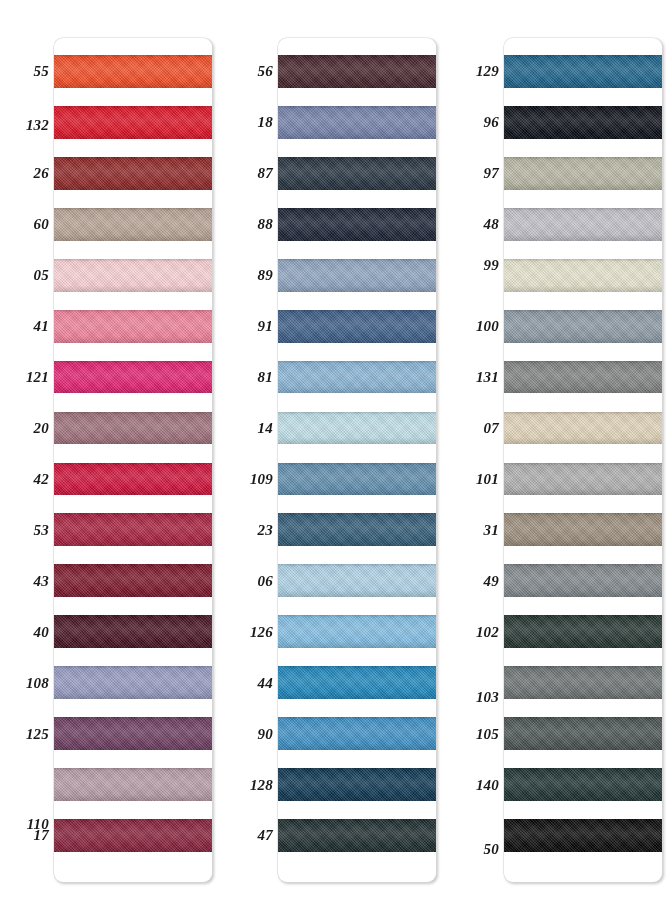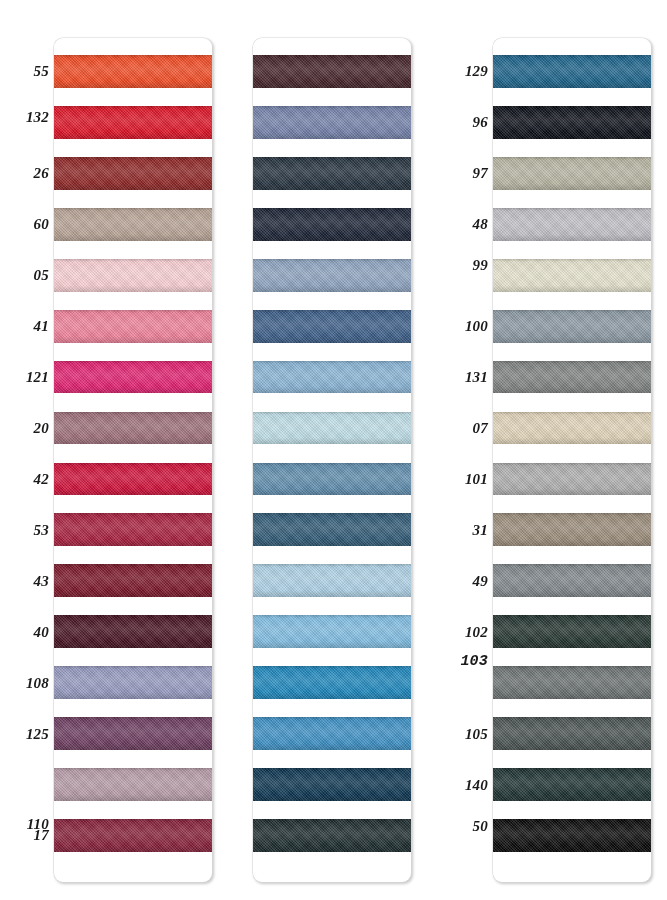--- a/index.html
+++ b/index.html
@@ -117,21 +117,21 @@
     z-index: 2;
   }
 </style>
 </head>
 <body>
 
 <div class="sheet">
   <div class="column col-0">
     <div class="labels">
         <div class="label" style="top: 71.4273px;">55</div>
-        <div class="label" style="top: 117px; margin-left: 16px;">132</div>
+        <div class="label" style="top: 125px; margin-left: 16px;">132</div>
         <div class="label" style="top: 173.302px;">26</div>
         <div class="label" style="top: 224.24px;">60</div>
         <div class="label" style="top: 275.177px;">05</div>
         <div class="label" style="top: 326.115px;">41</div>
         <div class="label" style="top: 377.052px;">121</div>
         <div class="label" style="top: 427.99px;">20</div>
         <div class="label" style="top: 478.927px;">42</div>
         <div class="label" style="top: 529.865px;">53</div>
         <div class="label" style="top: 580.802px;">43</div>
         <div class="label" style="top: 631.74px;">40</div>
@@ -155,20 +155,38 @@
           <div class="swatch" style="top: 526.375px; height: 32.8547px; background: rgb(122, 21, 40);"></div>
           <div class="swatch" style="top: 577.312px; height: 32.8547px; background: rgb(69, 17, 32);"></div>
           <div class="swatch" style="top: 628.25px; height: 32.8547px; background: rgb(148, 152, 190);"></div>
           <div class="swatch" style="top: 679.188px; height: 32.8547px; background: rgb(107, 59, 94);"></div>
           <div class="swatch" style="top: 730.125px; height: 32.8547px; background: rgb(181, 154, 166);"></div>
           <div class="swatch" style="top: 781.062px; height: 32.8547px; background: rgb(134, 31, 57);"></div>
         </div>
     </div>
   </div>
   <div class="column col-1">
+    <div class="labels">
+        <div class="label" style="top: 71.4273px;">56</div>
+        <div class="label" style="top: 122.365px;">18</div>
+        <div class="label" style="top: 173.302px;">87</div>
+        <div class="label" style="top: 224.24px;">88</div>
+        <div class="label" style="top: 275.177px;">89</div>
+        <div class="label" style="top: 326.115px;">91</div>
+        <div class="label" style="top: 377.052px;">81</div>
+        <div class="label" style="top: 427.99px;">14</div>
+        <div class="label" style="top: 478.927px;">109</div>
+        <div class="label" style="top: 529.865px;">23</div>
+        <div class="label" style="top: 580.802px;">06</div>
+        <div class="label" style="top: 631.74px;">126</div>
+        <div class="label" style="top: 682.677px;">44</div>
+        <div class="label" style="top: 733.615px;">90</div>
+        <div class="label" style="top: 784.552px;">128</div>
+        <div class="label" style="top: 835.49px;">47</div>
+      </div>
     <div class="card">
       <div class="swatches">
           <div class="swatch" style="top: 17px; height: 32.8547px; background: rgb(67, 34, 41);"></div>
           <div class="swatch" style="top: 67.9375px; height: 32.8547px; background: rgb(114, 127, 168);"></div>
           <div class="swatch" style="top: 118.875px; height: 32.8547px; background: rgb(35, 48, 61);"></div>
           <div class="swatch" style="top: 169.812px; height: 32.8547px; background: rgb(26, 34, 52);"></div>
           <div class="swatch" style="top: 220.75px; height: 32.8547px; background: rgb(140, 163, 191);"></div>
           <div class="swatch" style="top: 271.688px; height: 32.8547px; background: rgb(58, 92, 134);"></div>
           <div class="swatch" style="top: 322.625px; height: 32.8547px; background: rgb(136, 179, 211);"></div>
           <div class="swatch" style="top: 373.562px; height: 32.8547px; background: rgb(190, 221, 230);"></div>
@@ -190,24 +208,24 @@
         <div class="label" style="top: 173.302px;">97</div>
         <div class="label" style="top: 224.24px; margin-left: 23px;">48</div>
         <div class="label" style="top: 265px;">99</div>
         <div class="label" style="top: 326.115px;">100</div>
         <div class="label" style="top: 377.052px;">131</div>
         <div class="label" style="top: 427.99px;">07</div>
         <div class="label" style="top: 478.927px;">101</div>
         <div class="label" style="top: 529.865px;">31</div>
         <div class="label" style="top: 580.802px;">49</div>
         <div class="label" style="top: 632px; margin-left: 20px;">102</div>
-        <div class="label" style="top: 661px; font-family: Liberation Mono, monospace;">103</div>
+        <div class="label" style="top: 697px;">103</div>
         <div class="label" style="top: 733.615px;">105</div>
         <div class="label" style="top: 784.552px;">140</div>
-        <div class="label" style="top: 826px;">50</div>
+        <div class="label" style="top: 849px;">50</div>
       </div>
     <div class="card">
       <div class="swatches">
           <div class="swatch" style="top: 17px; height: 32.8547px; background: rgb(26, 97, 137);"></div>
           <div class="swatch" style="top: 67.9375px; height: 32.8547px; background: rgb(10, 14, 22);"></div>
           <div class="swatch" style="top: 118.875px; height: 32.8547px; background: rgb(182, 180, 161);"></div>
           <div class="swatch" style="top: 169.812px; height: 32.8547px; background: rgb(191, 191, 197);"></div>
           <div class="swatch" style="top: 220.75px; height: 32.8547px; background: rgb(228, 225, 204);"></div>
           <div class="swatch" style="top: 271.688px; height: 32.8547px; background: rgb(138, 152, 163);"></div>
           <div class="swatch" style="top: 322.625px; height: 32.8547px; background: rgb(125, 130, 128);"></div>

